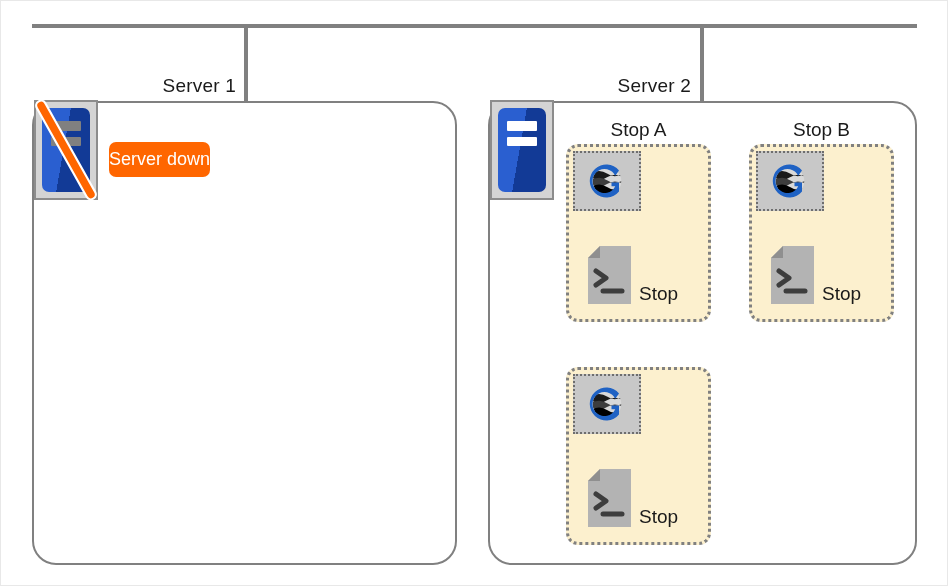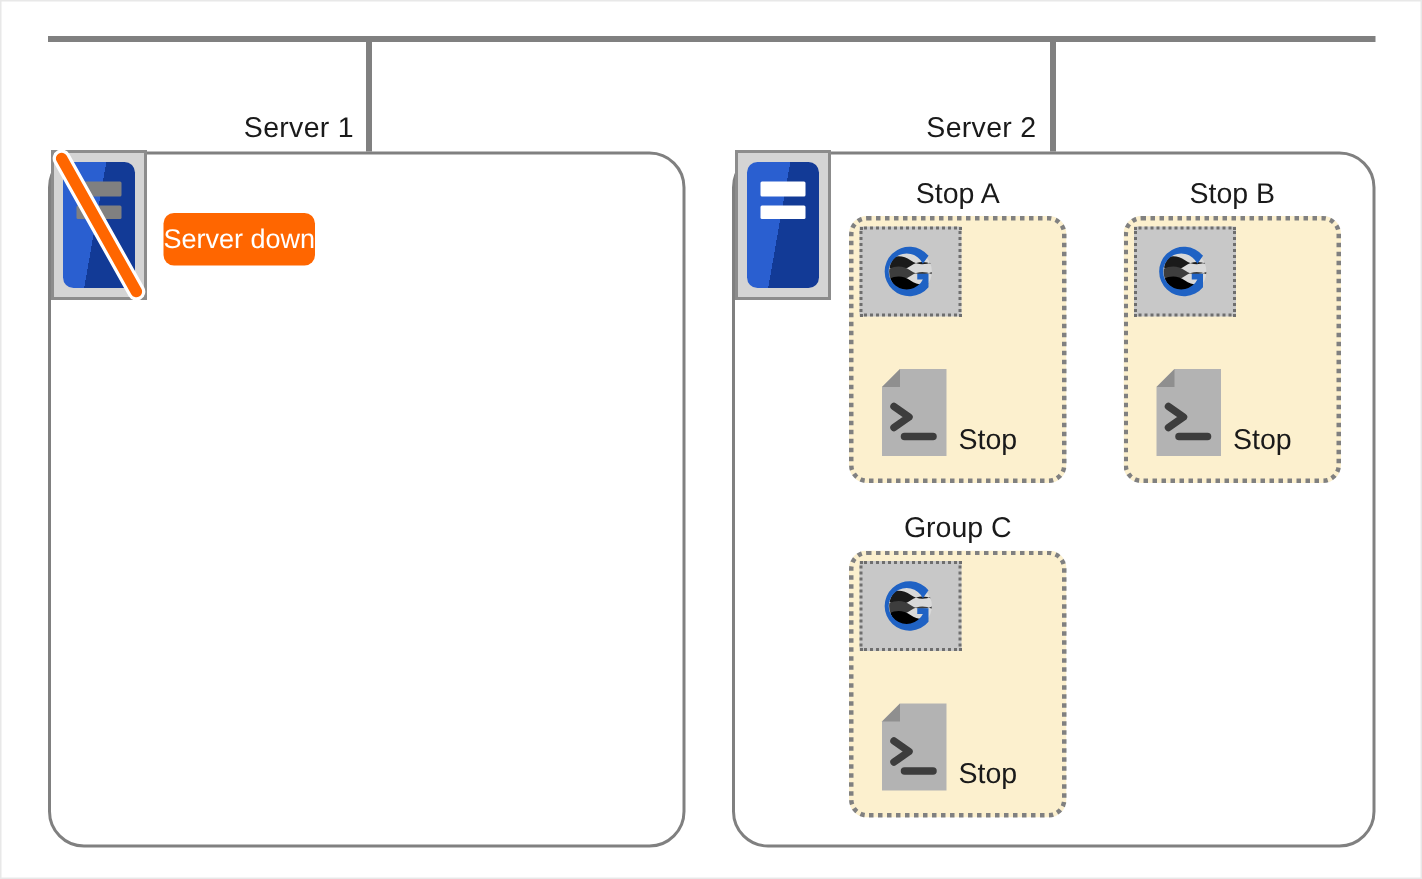--- a/index.html
+++ b/index.html
@@ -273,21 +273,20 @@
           <path d="M13 1 L44 1 L44 59 L1 59 L1 13 Z" fill="#b3b3b3"></path>
           <path d="M13 1 L13 13 L1 13 Z" fill="#8f8f8f"></path>
           <path d="M9 26 L19 33 L9 40" fill="none" stroke="#3d3d3d" stroke-width="5" stroke-linecap="round" stroke-linejoin="round"></path>
           <line x1="16" y1="46" x2="35" y2="46" stroke="#3d3d3d" stroke-width="5" stroke-linecap="round"></line>
         </svg>
       </div>
       <span class="script-label">Stop</span>
     </div>
   </div>
 
-  <div class="group-label" id="group-c-label">Group C</div>
 
   <div class="group-box" id="group-c-box">
     <div class="g-icon">
       <svg width="48" height="48" viewBox="0 0 64 64">
         <defs>
           <clipPath id="globeclipC">
               <circle cx="32" cy="32" r="19"></circle>
             </clipPath>
         </defs>
         <circle cx="32" cy="32" r="19" fill="#d9d9d9"></circle>

